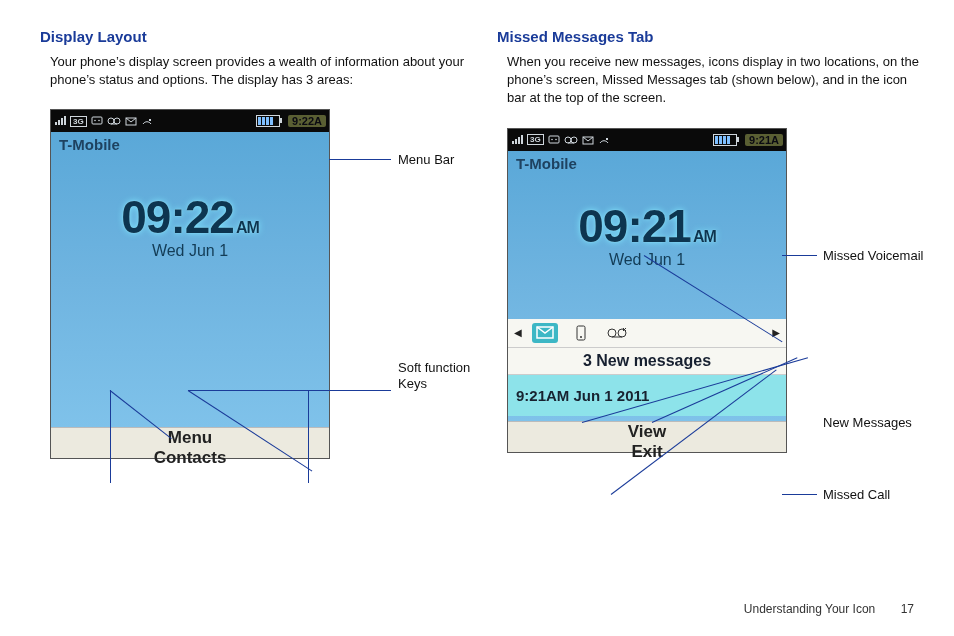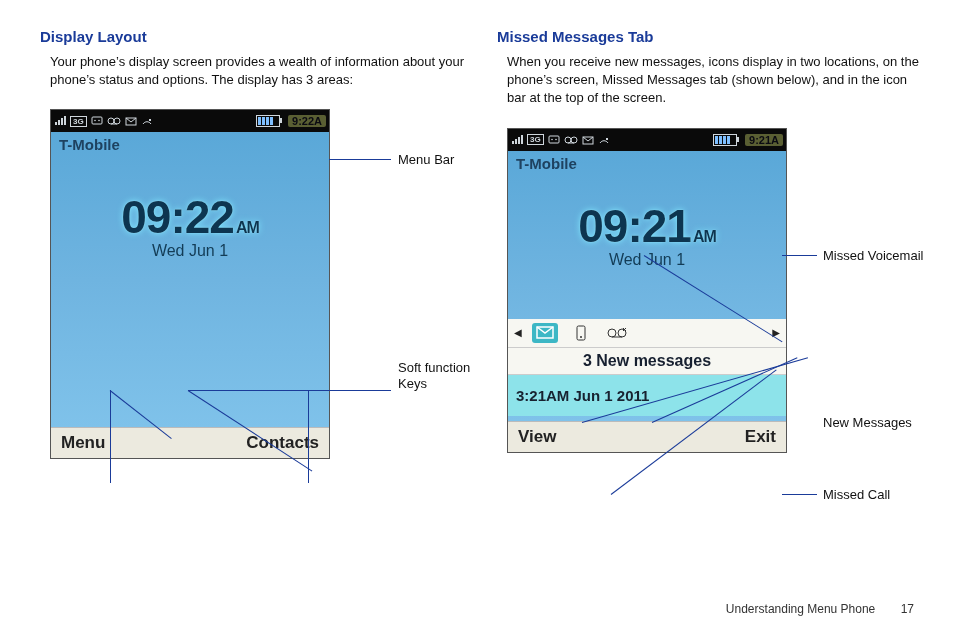--- a/index.html
+++ b/index.html
@@ -82,20 +82,21 @@
     color:#0d3550;
     text-shadow: 0 0 6px #7fe8ff, 0 0 1px #c9efff;
     letter-spacing:-1px;
   }
   .bigtime .ampm { font-size:16px; font-weight:bold; vertical-align: baseline; margin-left:2px;}
   .dateline { font-size:16px; font-weight:normal; color:#133c56; margin-top:-2px;}
   .softbar {
     background:#eceadf; height:30px; display:flex; justify-content:space-between; align-items:center;
     padding: 0 10px; font-size:17px; font-weight:bold; color:#222;
     border-top:1px solid #bbb;
+    flex-direction:column;
   }
   
   .callout-line { position:absolute; background:#1a3b99; height:1px; }
   .callout-v { position:absolute; background:#1a3b99; width:1px; }
   .label {
     position:absolute; font-size:13px; color:#111;
   }
 
   
   .notif {
@@ -270,21 +271,21 @@
               <svg width="22" height="14">
                   <circle cx="6" cy="7" r="4" fill="none" stroke="#333"></circle>
                   <circle cx="16" cy="7" r="4" fill="none" stroke="#333"></circle>
                   <path d="M6 11h10" stroke="#333"></path>
                   <path d="M17 2l3 3M20 2l-3 3" stroke="#333"></path>
                 </svg>
             </span>
             <span class="arrow r">▶</span>
           </div>
           <div class="notif-head">3 New messages</div>
-          <div class="notif-body">3:21AM Jun 1 2011</div>
+          <div class="notif-body">9:21AM Jun 1 2011</div>
         </div>
       </div>
       <div class="softbar">
         <span>View</span>
         <span>Exit</span>
       </div>
     </div>
 
     <div class="callout-line" style="top:227px; left:147px; width:163px; transform-origin:left; transform:rotate(32deg);"></div>
     <div class="callout-line" style="top:227px; left:285px; width:35px;"></div>
@@ -294,15 +295,15 @@
     <div class="callout-line" style="top:394px; left:155px; width:159px; transform-origin:left; transform:rotate(-24deg);"></div>
     <div class="label" style="top:387px; left:326px;">New Messages</div>
 
     <div class="callout-line" style="top:466px; left:114px; width:207px; transform-origin:left; transform:rotate(-37deg);"></div>
     <div class="callout-line" style="top:466px; left:285px; width:35px;"></div>
     <div class="label" style="top:459px; left:326px;">Missed Call</div>
   </div>
 </div>
 
 <div class="footer">
-  <span>Understanding Menu Phone</span>
+  <span>Understanding Your Icon</span>
   <span class="pg">17</span>
 </div>
 
 </body></html>

